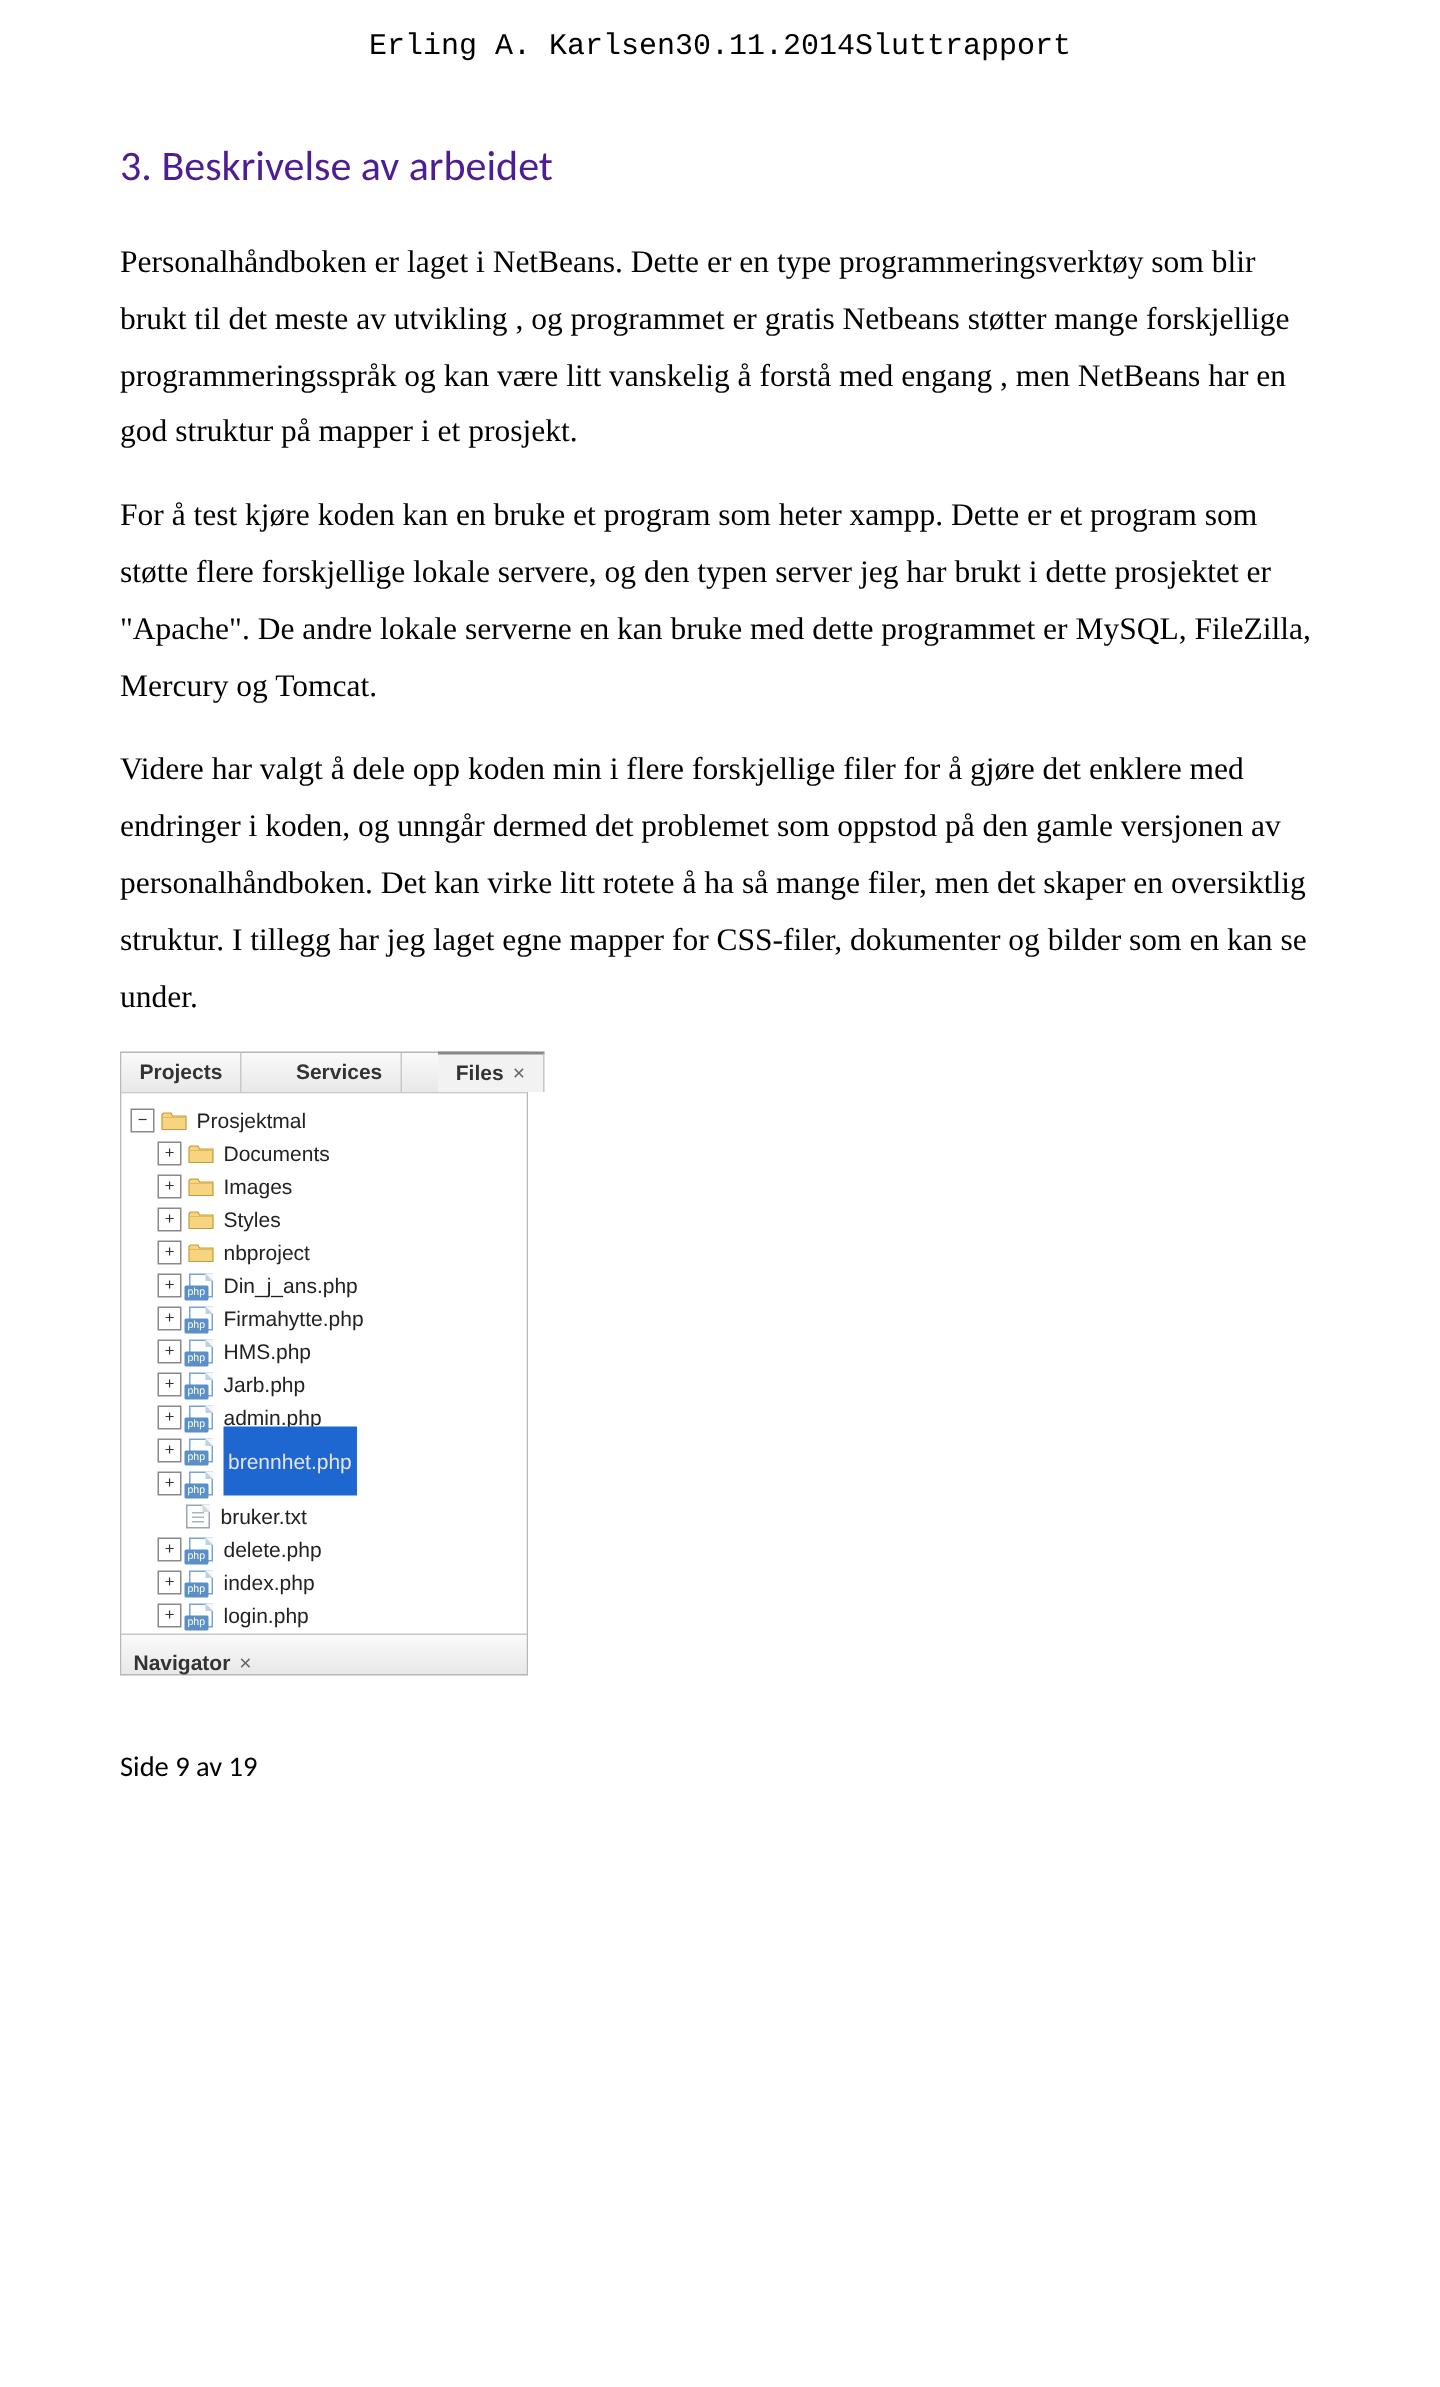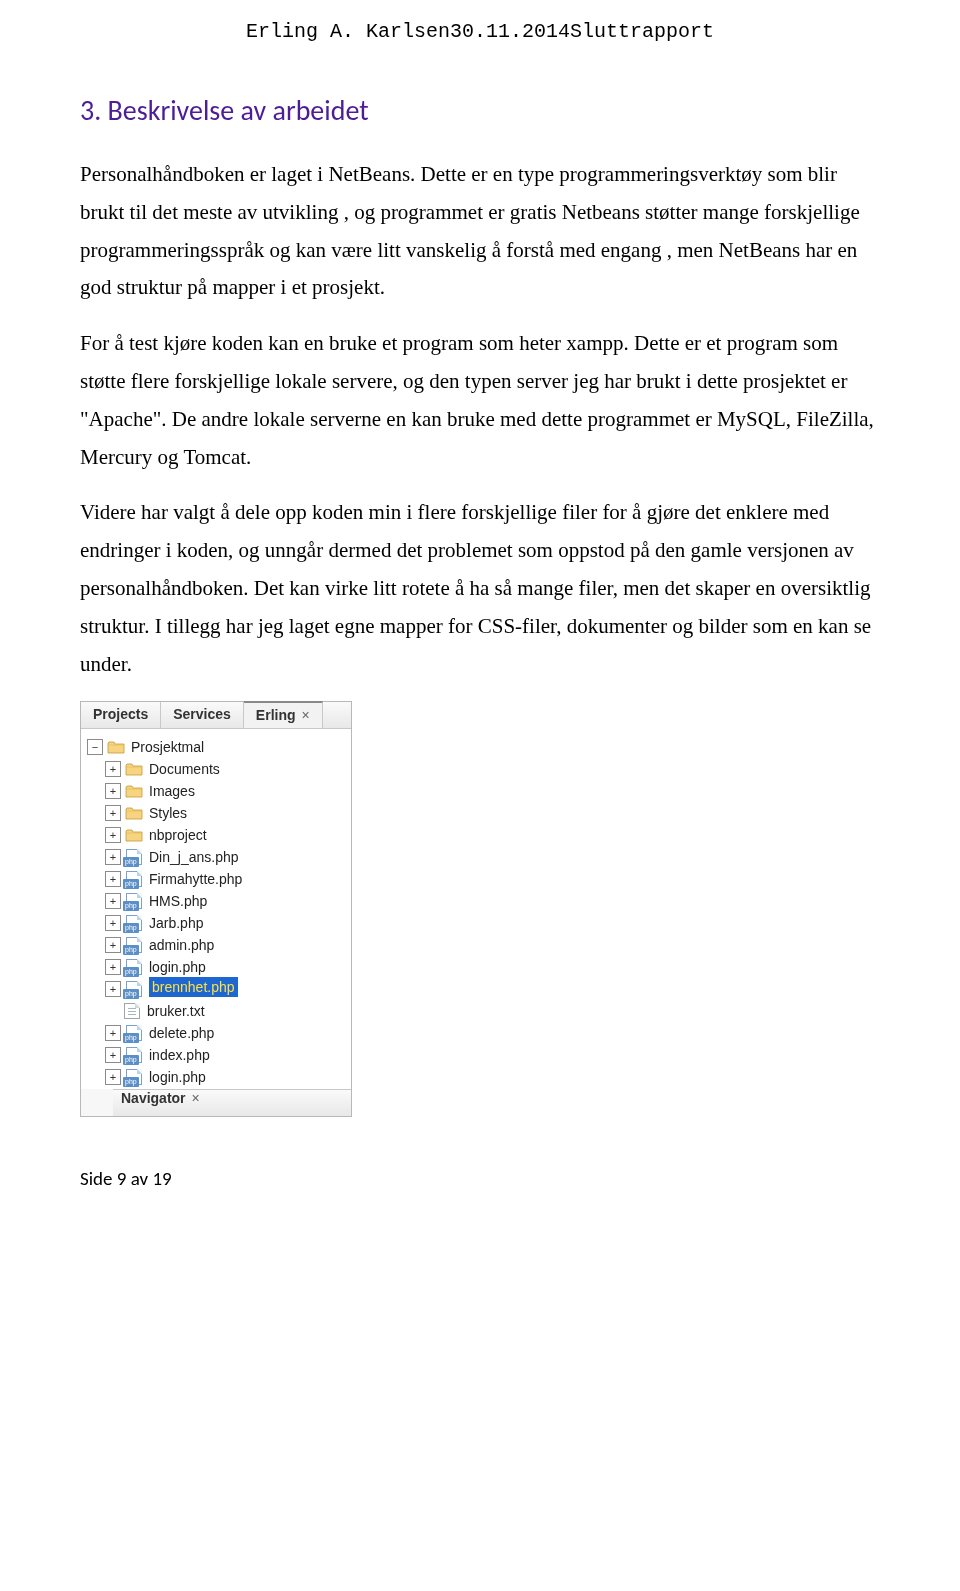--- a/index.html
+++ b/index.html
@@ -40,20 +40,21 @@
     font-family: Tahoma, Arial, sans-serif;
     font-size: 14px;
     color: #222;
     margin-top: 10px;
   }
   .tabs {
     display: flex;
     border-bottom: 1px solid #c8c8c8;
     height: 26px;
     background: linear-gradient(#fafafa,#e8e8e8);
+    gap: 24px;
   }
   .tab {
     padding: 4px 12px 4px 12px;
     border-right: 1px solid #c8c8c8;
     font-weight: bold;
     color: #333;
   }
   .tab.active {
     background: #f2f2f2;
     border-top: 2px solid #888;
@@ -91,22 +92,22 @@
     color: #333;
     font-family: Arial, sans-serif;
   }
   .tree-toggle.minus::before { content: "−"; }
   .tree-toggle.plus::before { content: "+"; }
   .tree-toggle.none { border: none; background: transparent; }
   .tree-toggle.none::before { content: ""; }
   .row-label { white-space: nowrap; }
   .row-label.selected {
     background: #1e66d0;
-    color: #fde047;
-    padding: 2px 3px;
+    color: #e5e5e5;
+    padding: 15px 3px;
   }
   .icon {
     width: 18px;
     height: 16px;
     margin-right: 6px;
     flex: 0 0 18px;
     display: flex;
     align-items: center;
     justify-content: center;
   }
@@ -159,25 +160,24 @@
     position: absolute;
     right: -1px; top: -1px;
     border-top: 5px solid #f7f7f7;
     border-left: 5px solid #cfd7df;
   }
   .navigator-bar {
     height: 26px;
     background: linear-gradient(#fafafa,#e8e8e8);
     border-top: 1px solid #c8c8c8;
     display: flex;
-    align-items: flex-start;
+    align-items: flex-end;
     padding-left: 8px;
     font-weight: bold;
     color: #333;
-    margin-left: 32px;
   }
   .navigator-bar .close {
     margin-left: 6px;
     color: #666;
     font-weight: normal;
   }
   .footer {
     text-align: left;
     font-family: Calibri, Arial, sans-serif;
     font-size: 19px;
@@ -199,21 +199,21 @@
 
   <div class="body-text">Personalhåndboken er laget i NetBeans. Dette er en type programmeringsverktøy som blir brukt til det meste av utvikling , og programmet er gratis Netbeans støtter mange forskjellige programmeringsspråk og kan være litt vanskelig å forstå med engang , men NetBeans har en god struktur på mapper i et prosjekt.</div>
   <div class="body-text">For å test kjøre koden kan en bruke et program som heter xampp. Dette er et program som støtte flere forskjellige lokale servere, og den typen server jeg har brukt i dette prosjektet er "Apache". De andre lokale serverne en kan bruke med dette programmet er MySQL, FileZilla, Mercury og Tomcat.</div>
   <div class="body-text">Videre har valgt å dele opp koden min i flere forskjellige filer for å gjøre det enklere med endringer i koden, og unngår dermed det problemet som oppstod på den gamle versjonen av personalhåndboken. Det kan virke litt rotete å ha så mange filer, men det skaper en oversiktlig struktur. I tillegg har jeg laget egne mapper for CSS-filer, dokumenter og bilder som en kan se under.</div>
 
   <div class="ide-panel">
     <div class="tabs">
       <div class="tab">Projects</div>
       <div class="tab">Services</div>
       <div class="tab active">
-        <span>Erling</span><span class="close">×</span>
+        <span>Files</span><span class="close">×</span>
       </div>
     </div>
     <div class="tree" id="tree">
         <div class="tree-row">
           <span class="tree-toggle minus"></span>
           <span class="icon folder-icon">
             <svg viewBox="0 0 18 14">
               <path d="M1 3 L1 13 L17 13 L17 4 L8 4 L7 2 L2 2 Z" fill="#f7d47f" stroke="#c49a3a" stroke-width="0.8"></path>
               <path d="M1 5 L17 5" stroke="#e0b558" stroke-width="0.6"></path>
             </svg>

